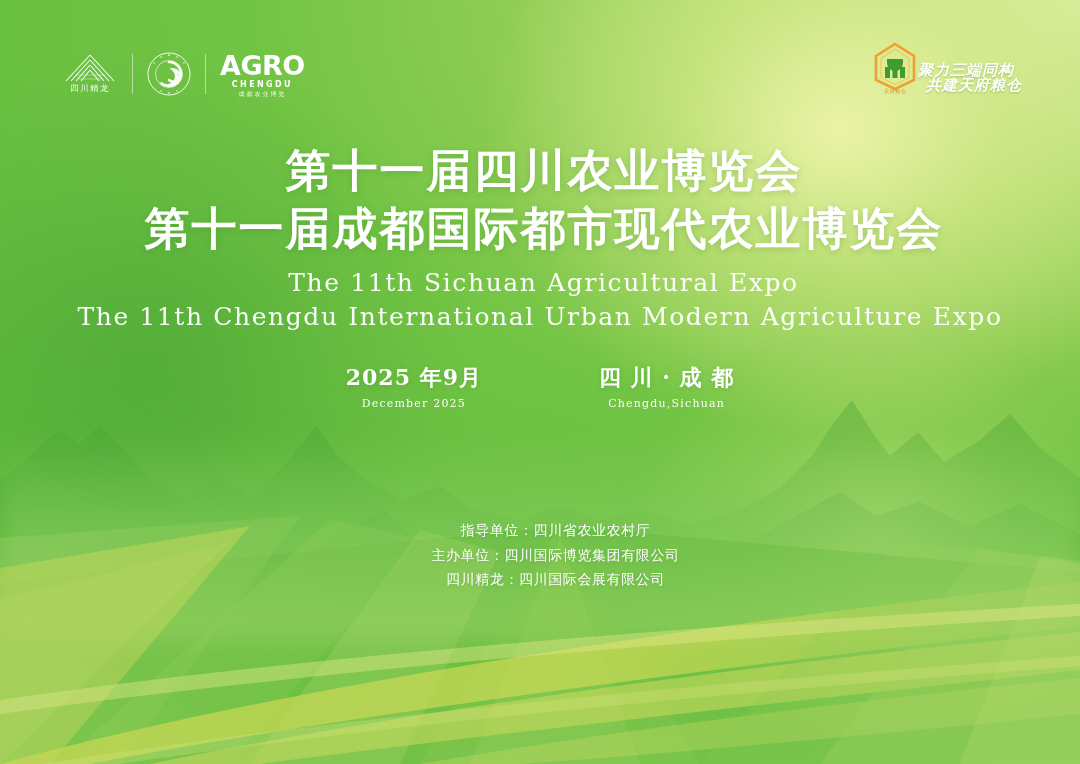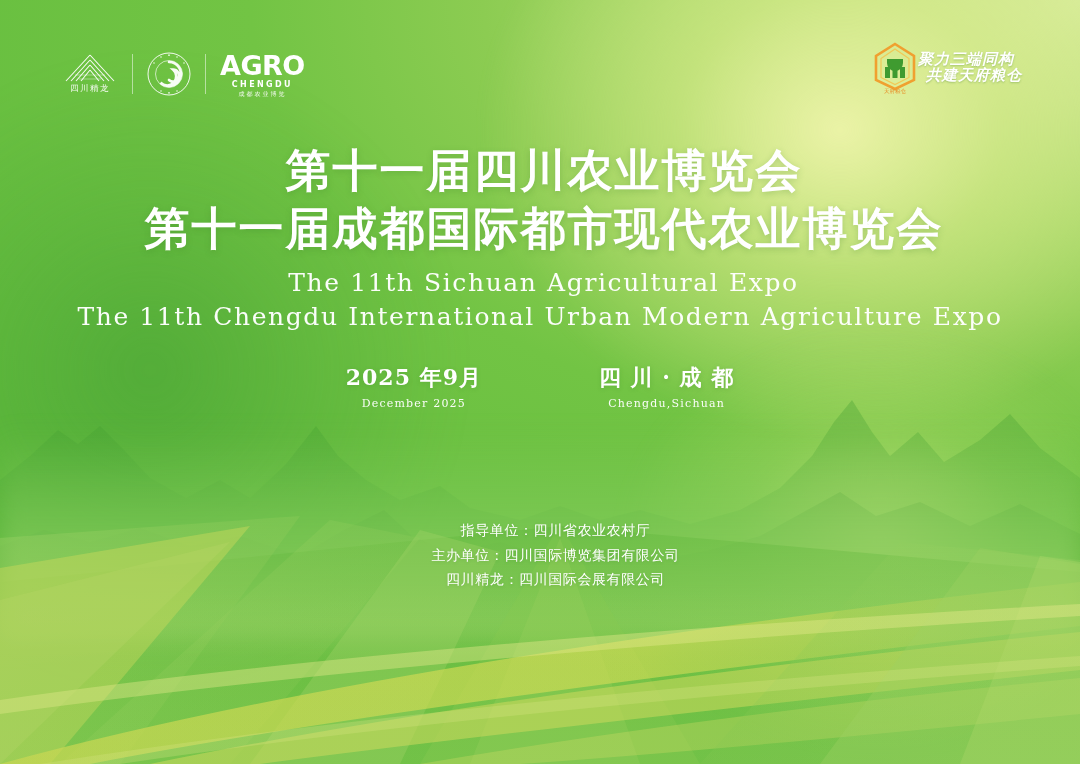--- a/index.html
+++ b/index.html
@@ -144,21 +144,21 @@
     letter-spacing: 2px;
     color: rgba(255,255,255,0.9);
     margin-top: 2px;
   }
 
   
   .tr-emblem {
     position: absolute;
     right: 58px; top: 42px;
     display: flex;
-    align-items: center;
+    align-items: flex-end;
     gap: 0;
   }
   .tr-shield { width: 46px; height: 52px; }
   .tr-calli {
     display: flex;
     flex-direction: column;
     color: #ffffff;
     font-family: "DejaVu Sans", sans-serif;
     line-height: 1.05;
   }

